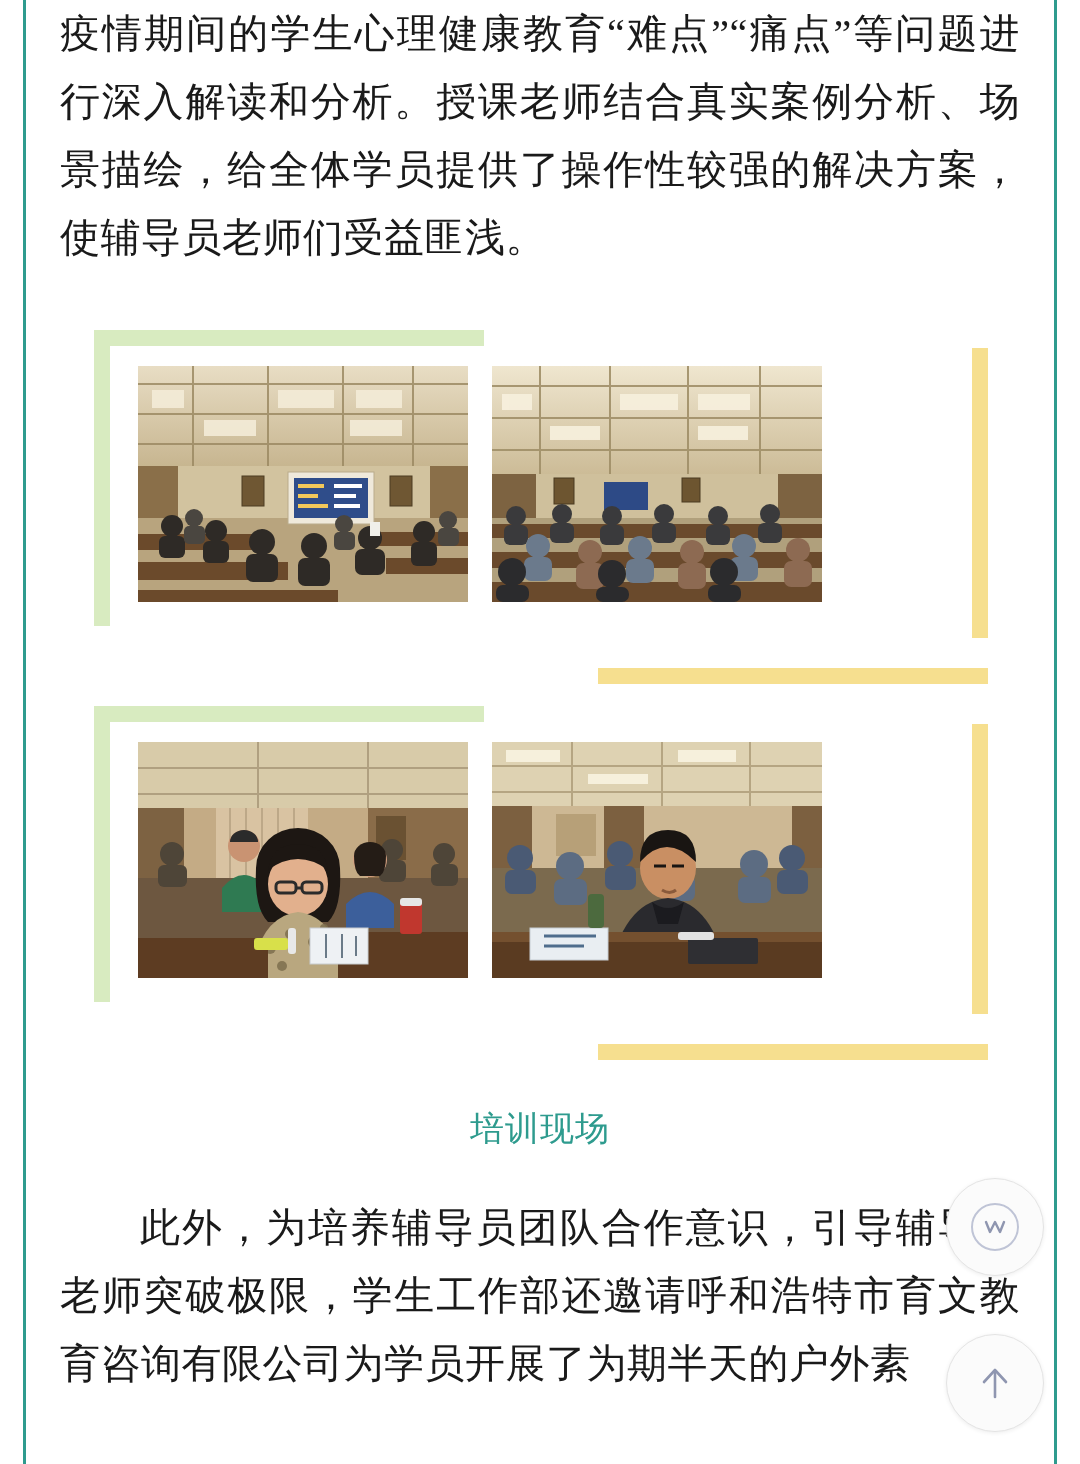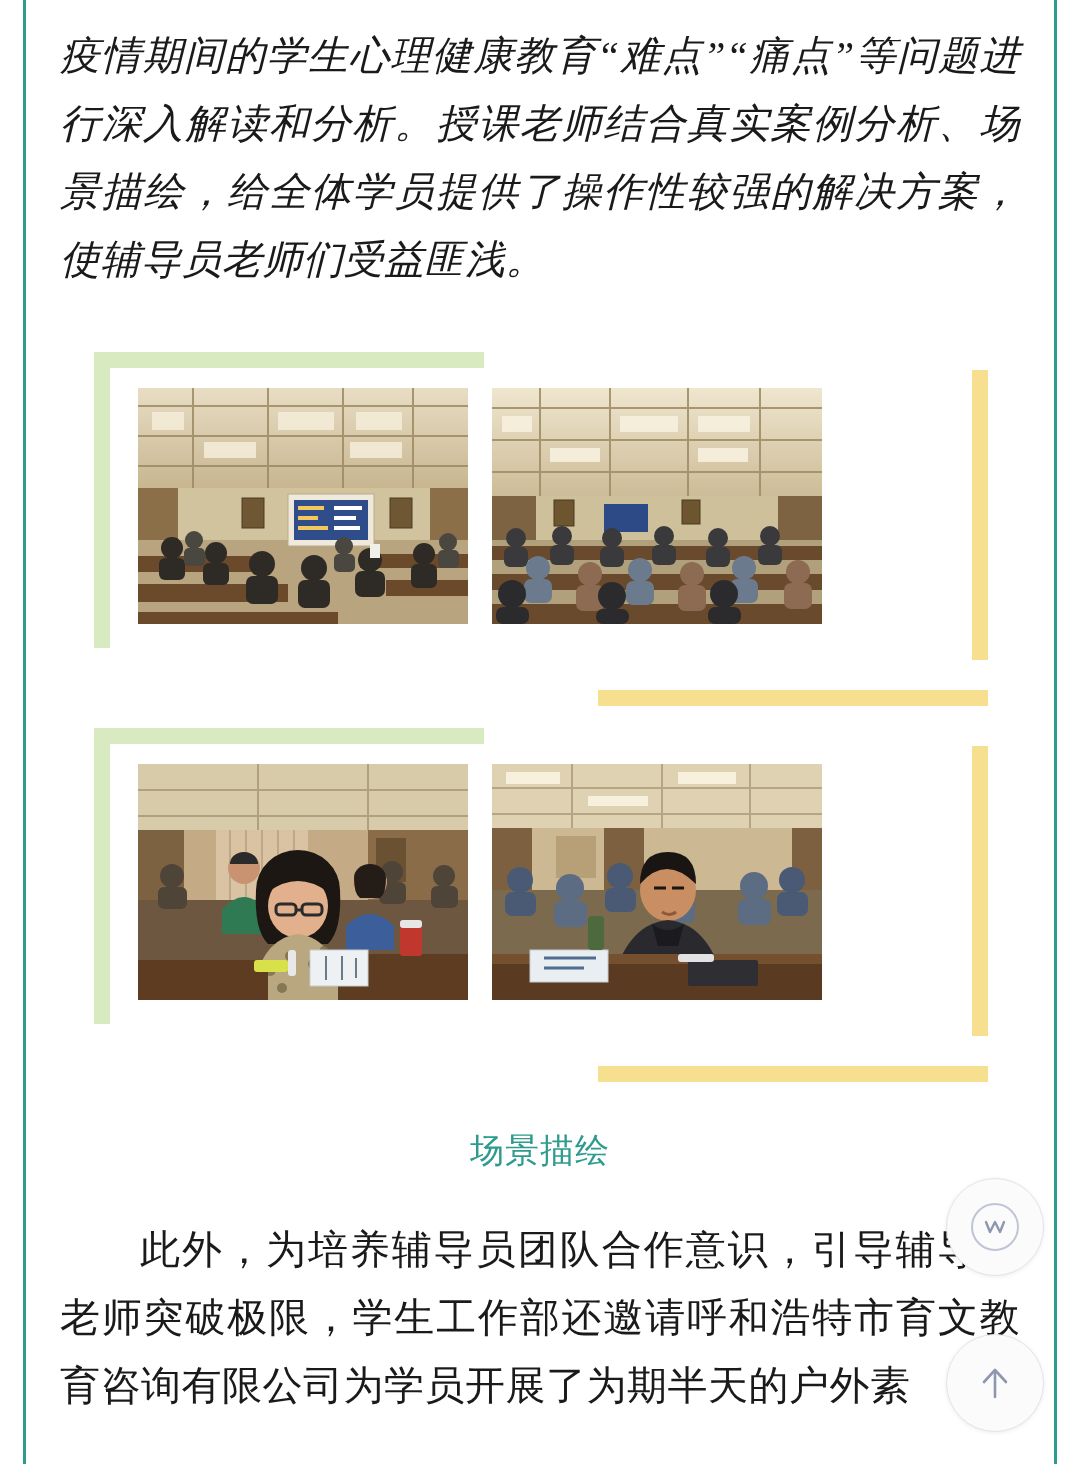--- a/index.html
+++ b/index.html
@@ -42,21 +42,21 @@
   .para {
     font-family: "Liberation Serif", serif;
     font-size: 40px;
     line-height: 68px;
     color: #1a1a1a;
     text-align: justify;
     text-justify: inter-ideograph;
     letter-spacing: 0.5px;
     margin: 0;
   }
-  .para.first { padding-top: 22px; font-style: italic; }
+  .para.first { padding-top: 0; }
   .para.indent { text-indent: 80px; }
 
   
   .collage {
     position: relative;
     margin-top: 58px;
     height: 330px;
   }
   .collage2 {
     position: relative;
@@ -451,21 +451,21 @@
 
             <rect x="196" y="196" width="70" height="26" rx="2" fill="#2f2f33"></rect>
             <rect x="186" y="190" width="36" height="8" rx="3" fill="#e2e2e2"></rect>
 
             <rect x="96" y="152" width="16" height="34" rx="4" fill="#4c6a3e"></rect>
           </svg>
         </div>
       </div>
     </div>
 
-    <div class="caption">场景描绘</div>
+    <div class="caption">培训现场</div>
 
     <div class="para-block">
       <p class="para indent">此外，为培养辅导员团队合作意识，引导辅导员老师突破极限，学生工作部还邀请呼和浩特市育文教育咨询有限公司为学员开展了为期半天的户外素</p>
     </div>
 
   </div>
 
   <div class="fab fab-chat">
     <svg width="52" height="52" viewBox="0 0 52 52">
       <circle cx="26" cy="26" r="23" fill="none" stroke="#bfc4d6" stroke-width="2"></circle>

